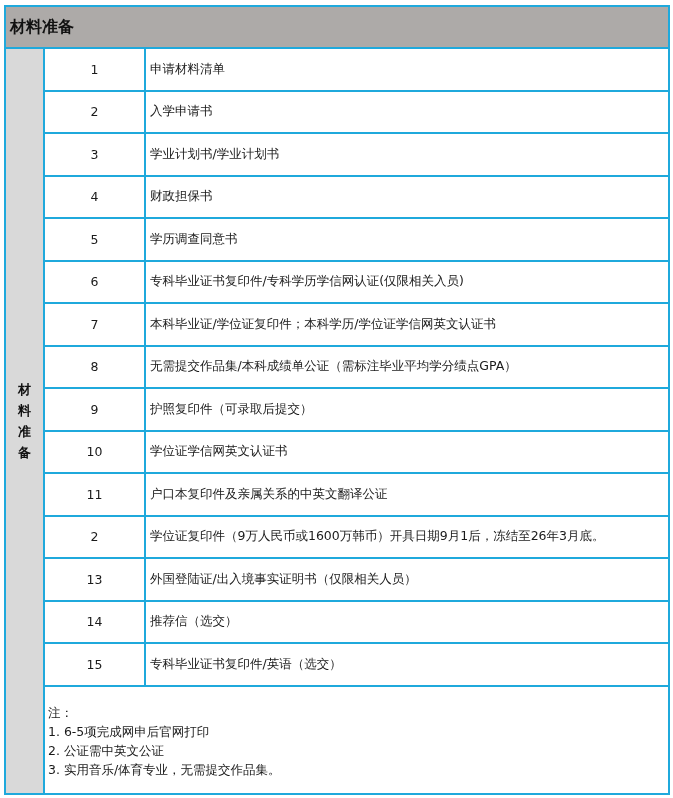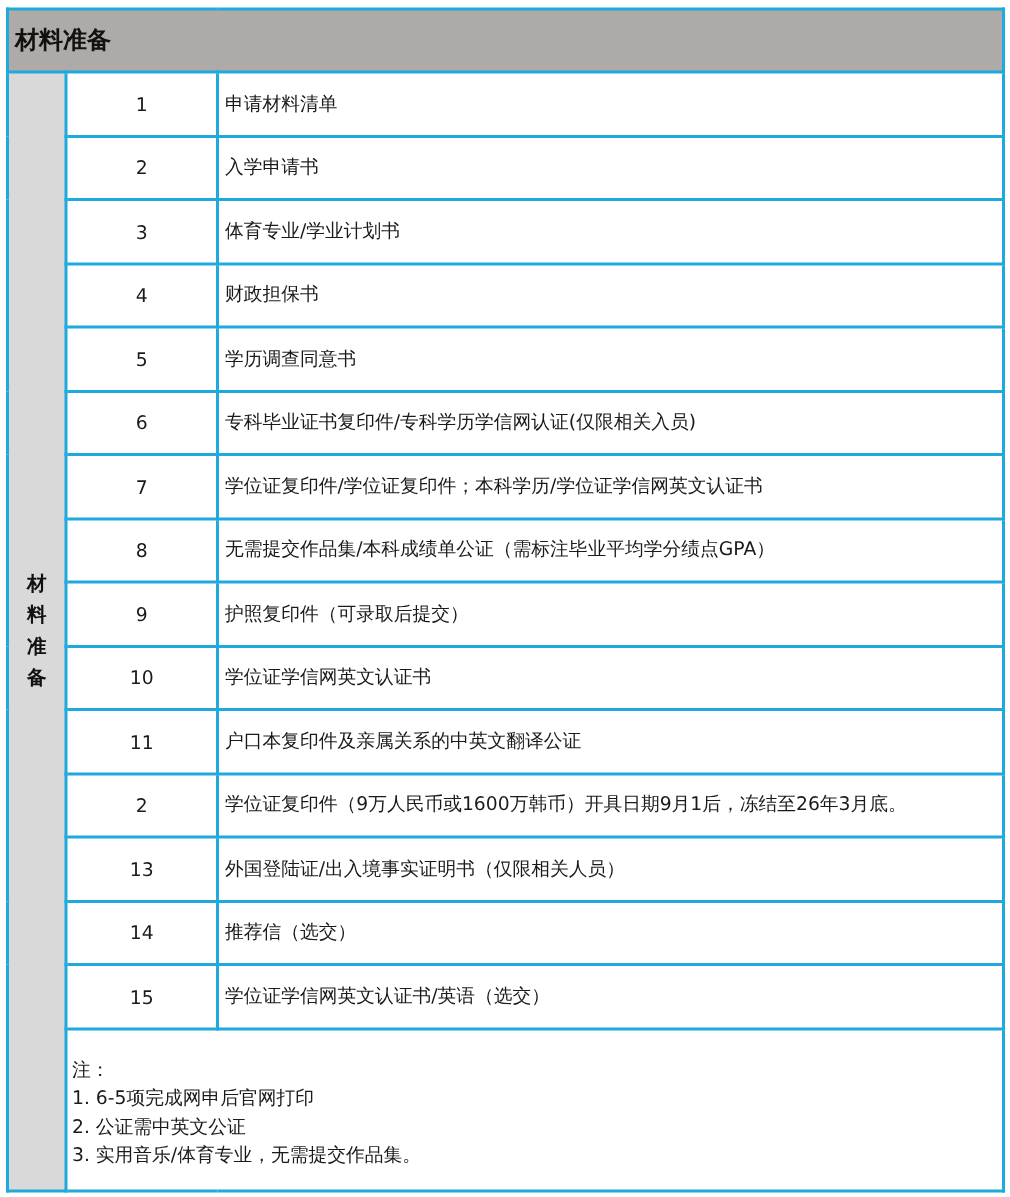--- a/index.html
+++ b/index.html
@@ -43,37 +43,37 @@
           </td>
           <td class="num">1</td>
           <td class="item">申请材料清单</td>
         </tr>
         <tr>
           <td class="num">2</td>
           <td class="item">入学申请书</td>
         </tr>
         <tr>
           <td class="num">3</td>
-          <td class="item">体育专业/学业计划书</td>
+          <td class="item">学业计划书/学业计划书</td>
         </tr>
         <tr>
           <td class="num">4</td>
           <td class="item">财政担保书</td>
         </tr>
         <tr>
           <td class="num">5</td>
           <td class="item">学历调查同意书</td>
         </tr>
         <tr>
           <td class="num">6</td>
           <td class="item">专科毕业证书复印件/专科学历学信网认证(仅限相关入员)</td>
         </tr>
         <tr>
           <td class="num">7</td>
-          <td class="item">学位证复印件/学位证复印件；本科学历/学位证学信网英文认证书</td>
+          <td class="item">本科毕业证/学位证复印件；本科学历/学位证学信网英文认证书</td>
         </tr>
         <tr>
           <td class="num">8</td>
           <td class="item">无需提交作品集/本科成绩单公证（需标注毕业平均学分绩点GPA）</td>
         </tr>
         <tr>
           <td class="num">9</td>
           <td class="item">护照复印件（可录取后提交）</td>
         </tr>
         <tr>
@@ -91,21 +91,21 @@
         <tr>
           <td class="num">13</td>
           <td class="item">外国登陆证/出入境事实证明书（仅限相关人员）</td>
         </tr>
         <tr>
           <td class="num">14</td>
           <td class="item">推荐信（选交）</td>
         </tr>
         <tr>
           <td class="num">15</td>
-          <td class="item">学位证学信网英文认证书/英语（选交）</td>
+          <td class="item">专科毕业证书复印件/英语（选交）</td>
         </tr>
         <tr>
           <td colspan="2" class="notes">
             <div>注：</div>
             <div>1.  6-5项完成网申后官网打印</div>
             <div>2.  公证需中英文公证</div>
             <div>3.  实用音乐/体育专业，无需提交作品集。</div>
           </td>
         </tr>
       </tbody>

